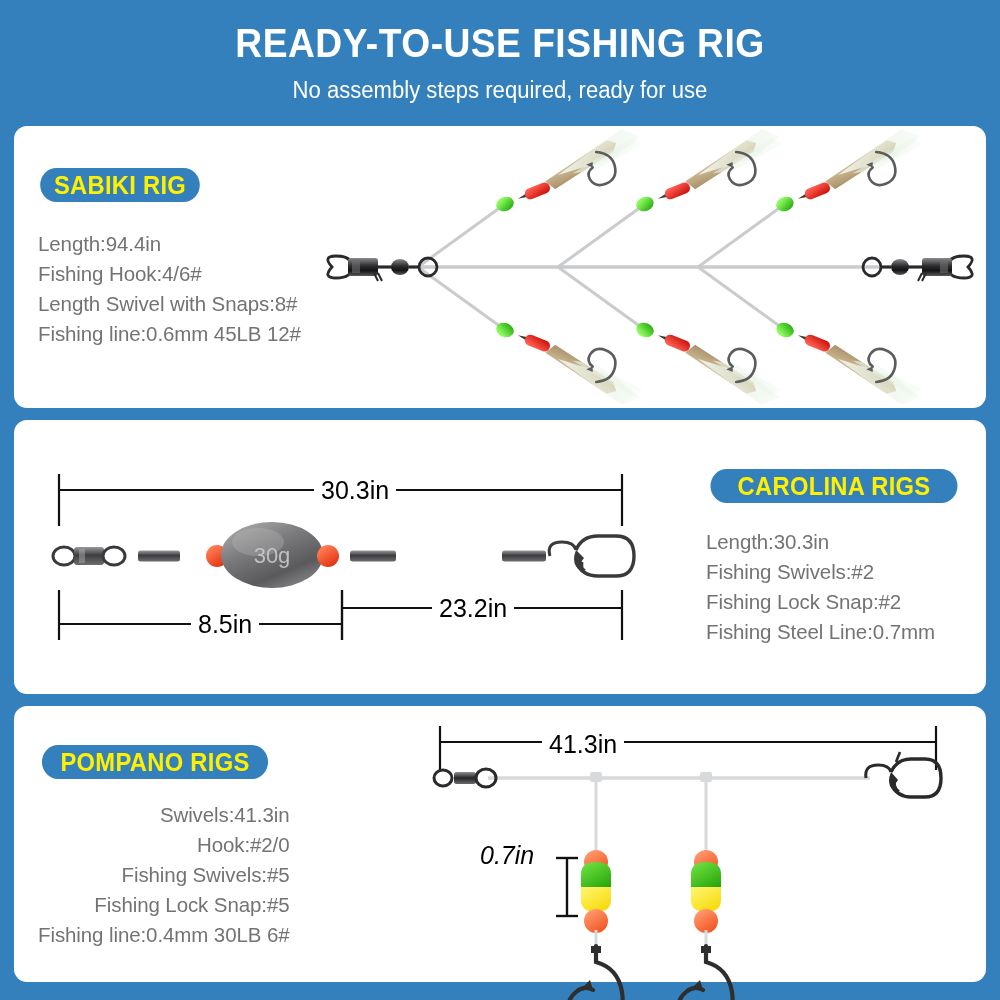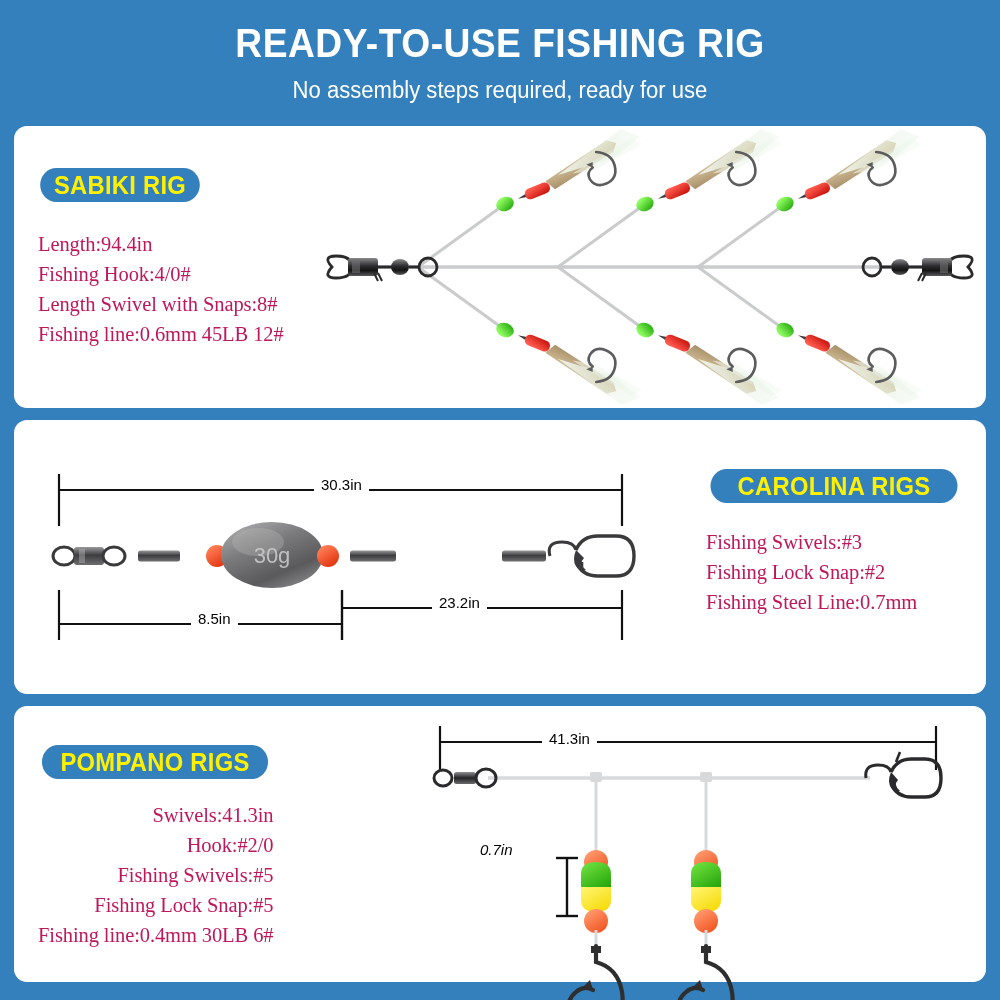--- a/index.html
+++ b/index.html
@@ -36,26 +36,26 @@
   .badge{
     position:absolute;background:#3480BC;border-radius:17px;
     color:#FFF000;font-weight:bold;font-size:25px;
     display:flex;align-items:center;justify-content:center;
     letter-spacing:.3px;height:34px;
     transform:scaleX(.95);transform-origin:50% 50%;
     white-space:nowrap;
   }
 
   
-  .specs{position:absolute;color:#be185d;font-family:Liberation Serif, serif;}
+  .specs{position:absolute;color:#737373;}
   .specs div{font-size:20.5px;line-height:30px;white-space:nowrap;letter-spacing:-.1px;}
 
   
   .dim-label{
-    position:absolute;font-size:15px;color:#000;background:#FFFFFF;
+    position:absolute;font-size:25px;color:#000;background:#FFFFFF;
     padding:0 7px;white-space:nowrap;font-weight:500;
   }
   svg{display:block;overflow:visible;}
   .rig-svg{position:absolute;}
 </style>
 </head>
 <body>
 
 <div class="page">
 
@@ -65,21 +65,21 @@
   </div>
 
   <div class="card" id="card-sabiki">
 
     <div class="badge" style="left:22px;top:42px;width:168px;">
       <span>SABIKI RIG</span>
     </div>
 
     <div class="specs" style="left:24px;top:103px;">
       <div>Length:94.4in</div>
-      <div>Fishing Hook:4/0#</div>
+      <div>Fishing Hook:4/6#</div>
       <div>Length Swivel with Snaps:8#</div>
       <div>Fishing line:0.6mm 45LB 12#</div>
     </div>
 
     <svg class="rig-svg" style="left:306px;top:38px;" width="660" height="205" viewBox="0 0 660 205">
       <defs>
         <linearGradient id="sw-metal" x1="0" y1="0" x2="0" y2="1">
           <stop offset="0" stop-color="#8a8a8c"></stop>
             <stop offset=".45" stop-color="#2b2b2d"></stop>
           <stop offset=".7" stop-color="#141415"></stop>
@@ -171,21 +171,22 @@
     </svg>
   </div>
 
   <div class="card" id="card-carolina">
 
     <div class="badge" style="left:690px;top:49px;width:260px;">
       <span>CAROLINA RIGS</span>
     </div>
 
     <div class="specs" style="left:692px;top:107px;">
-      <div>Fishing Swivels:#3</div>
+      <div>Length:30.3in</div>
+      <div>Fishing Swivels:#2</div>
       <div>Fishing Lock Snap:#2</div>
       <div>Fishing Steel Line:0.7mm</div>
     </div>
 
     <svg class="rig-svg" style="left:36px;top:48px;" width="600" height="180" viewBox="0 0 600 180">
       <defs>
         <linearGradient id="sink-g" x1=".2" y1="0" x2=".85" y2="1">
           <stop offset="0" stop-color="#a9a9ab"></stop>
             <stop offset=".35" stop-color="#7b7b7d"></stop>
           <stop offset=".72" stop-color="#5a5a5c"></stop>

